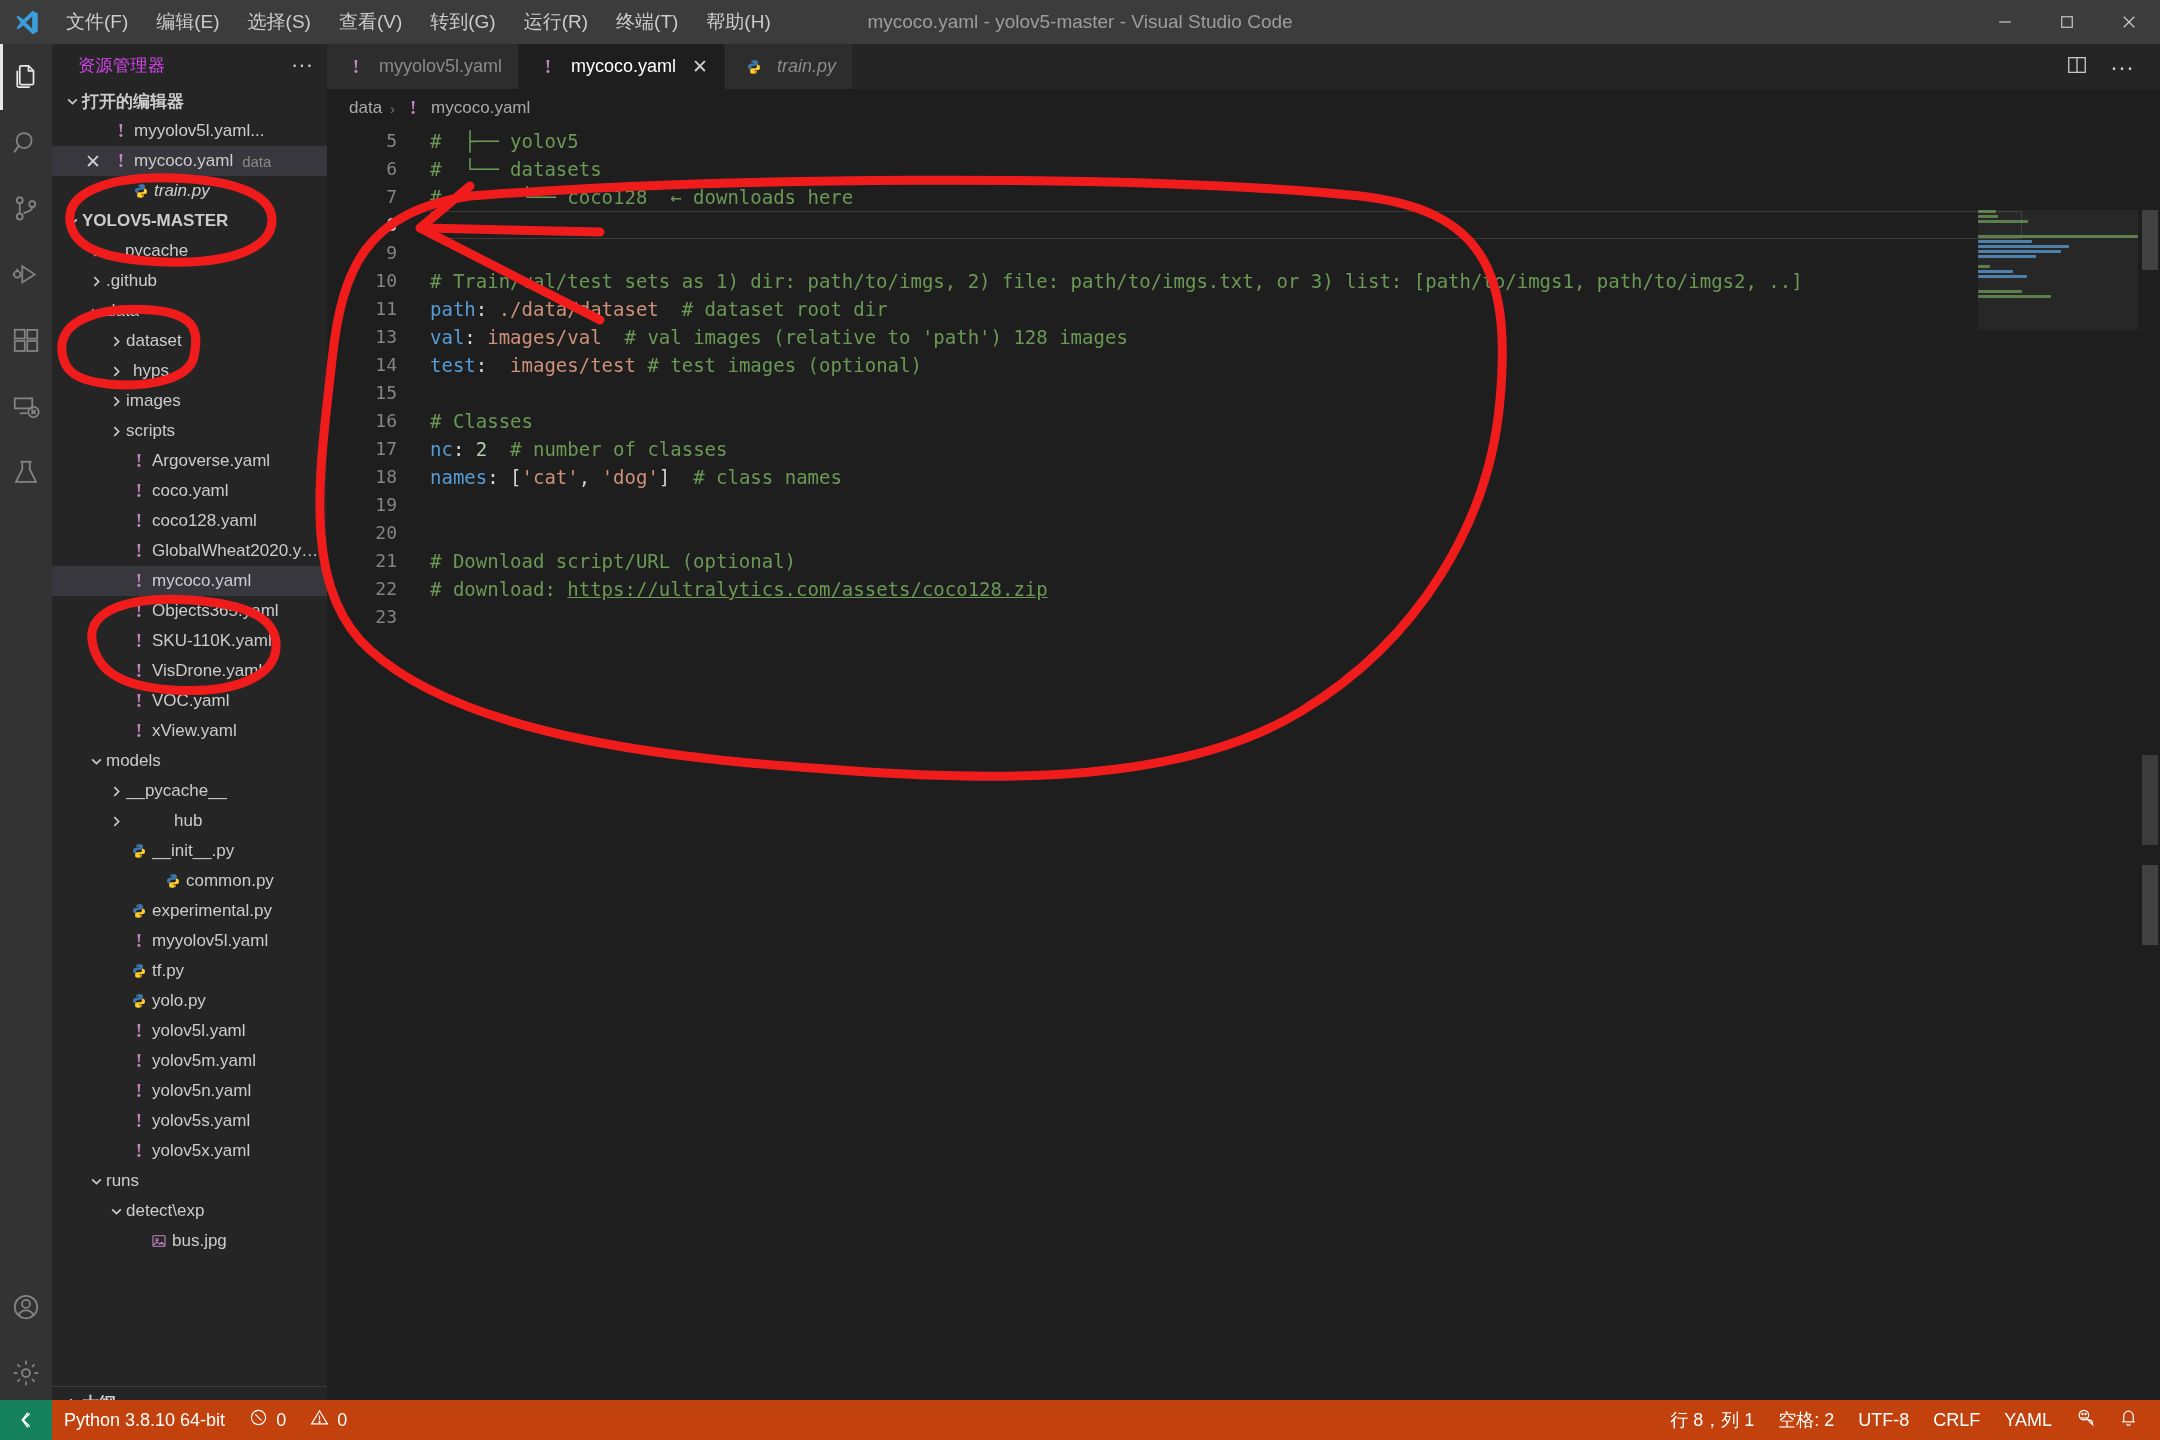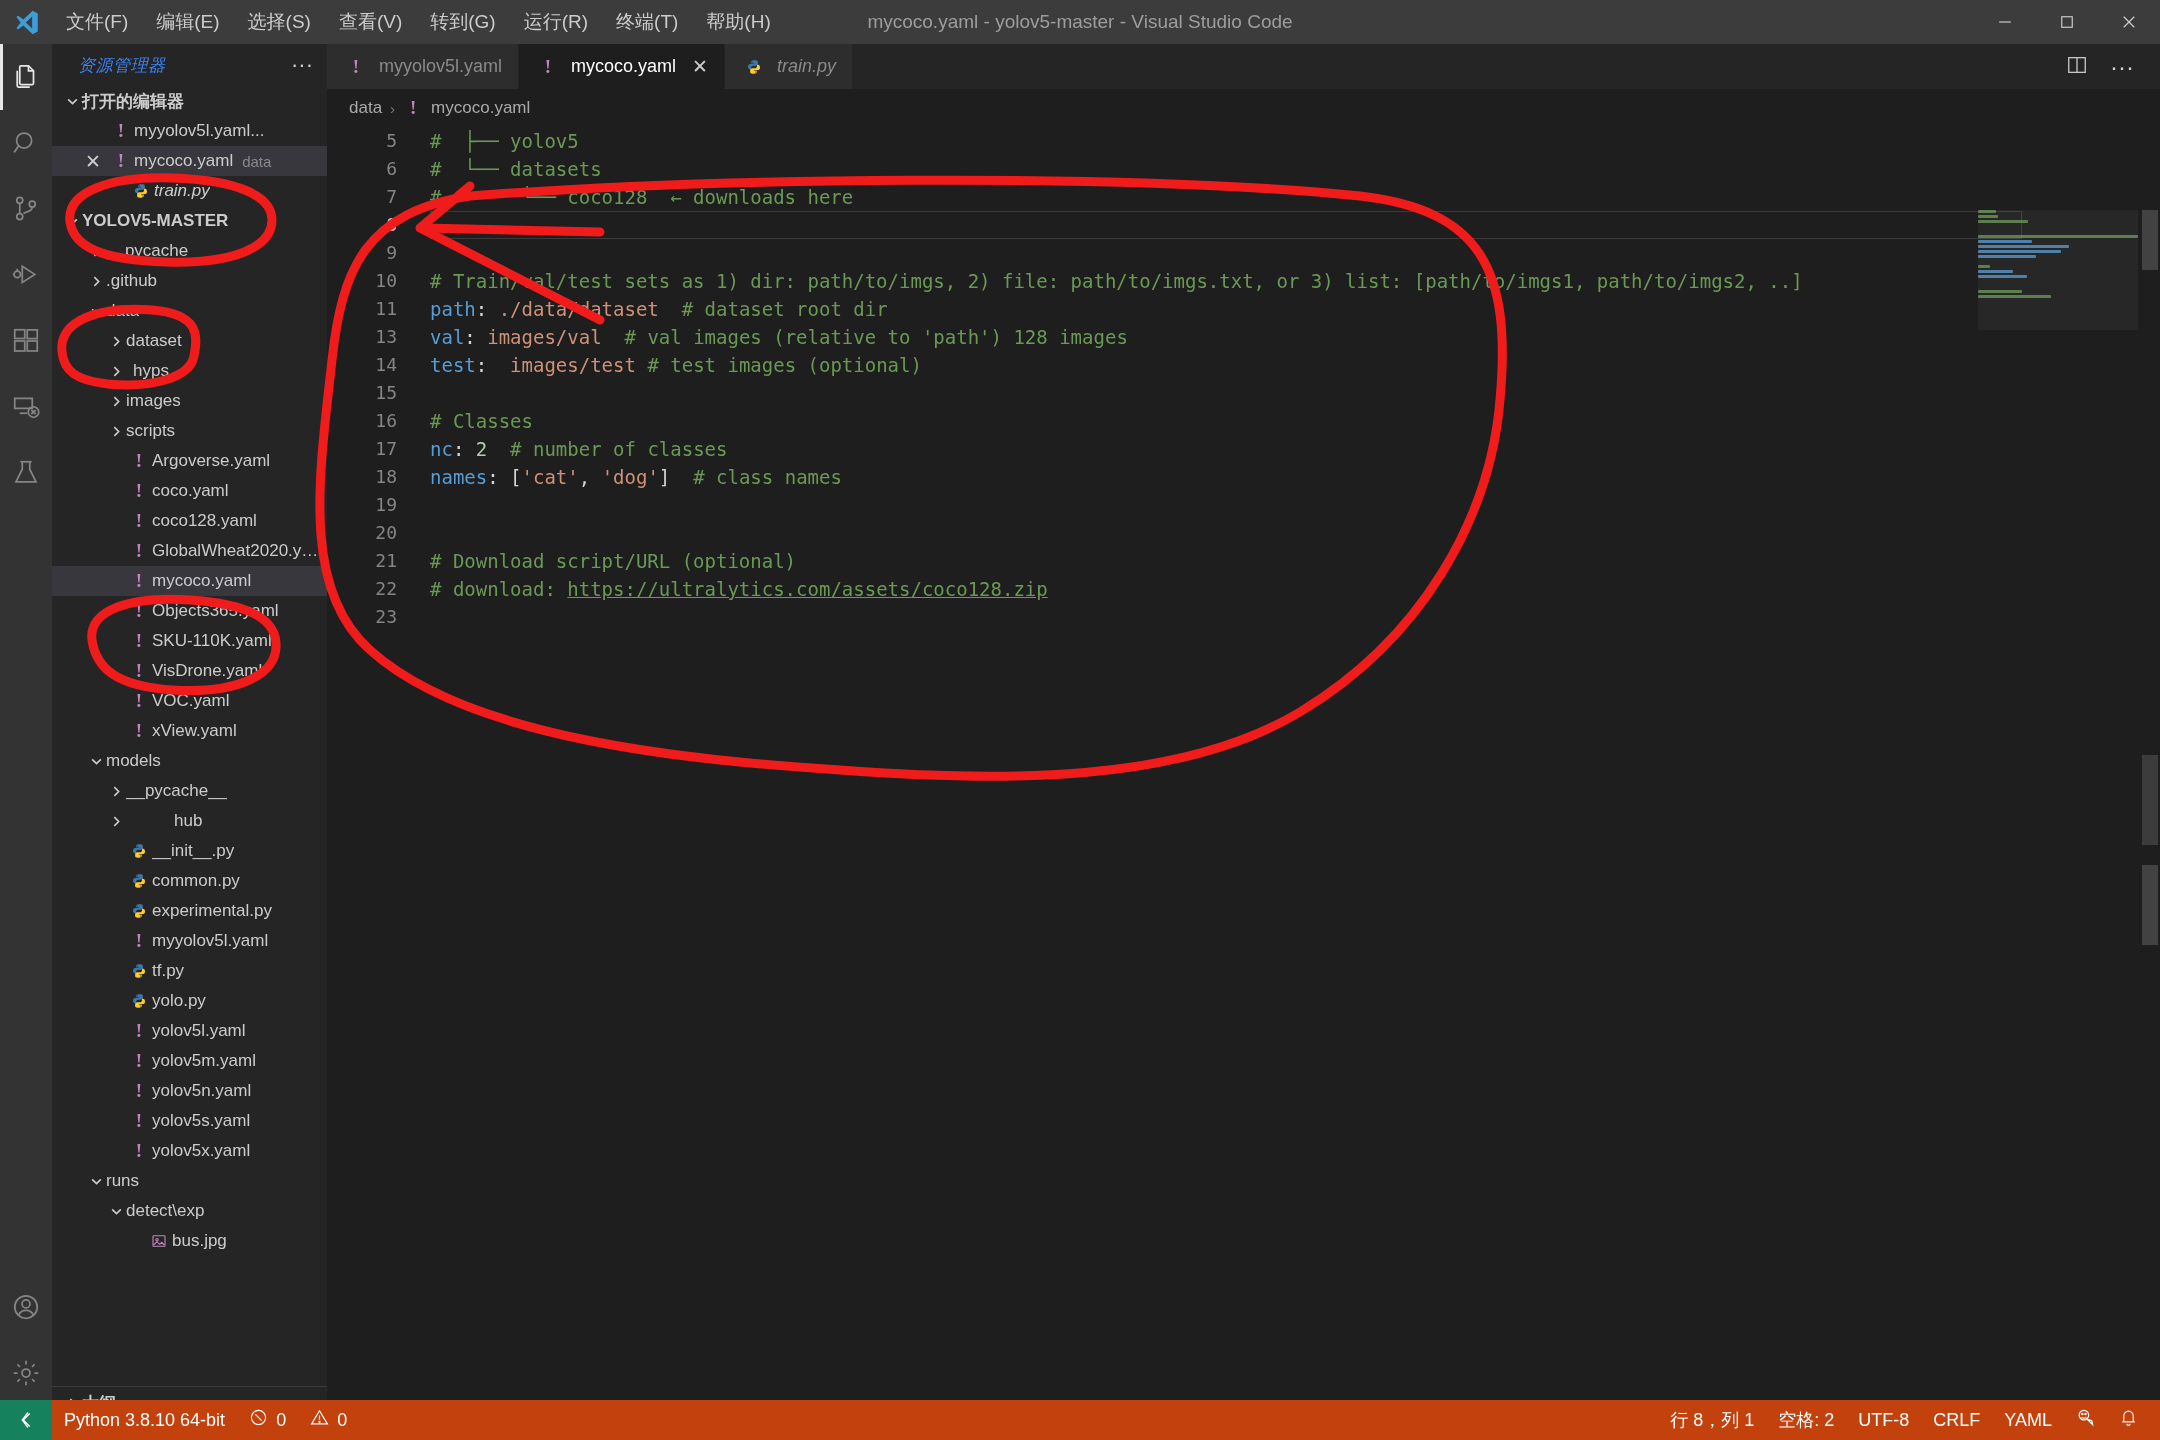--- a/index.html
+++ b/index.html
@@ -49,21 +49,21 @@
 
   
   .sidebar {
     position:absolute; left:52px; top:44px; width:275px; height:1376px;
     background:#252526; overflow:hidden;
   }
   .sb-header {
     height:42px; display:flex; align-items:center; justify-content:space-between;
     padding:0 14px 0 26px;
   }
-  .sb-title { color:#3b82f6; font-size:17px; letter-spacing:0.5px;font-style:italic; }
+  .sb-title { color:#d946ef; font-size:17px; letter-spacing:0.5px; }
   .sb-dots { color:#cccccc; font-size:22px; line-height:10px; }
 
   .sb-section-head {
     height:30px; display:flex; align-items:center; padding-left:10px;
     color:#cccccc; font-size:17px; font-weight:bold;
   }
   .chev { width:20px; display:inline-flex; justify-content:center; align-items:center; color:#cccccc; flex:0 0 20px;}
   .chev svg { width:13px; height:13px; }
 
   .tree-row {
@@ -467,21 +467,21 @@
       <div class="tree-row" style="padding-left: 54px;">
         <span class="chev"></span>
         <span class="ficon">
           <svg viewBox="0 0 24 24">
             <path fill="#3c78aa" d="M11.9 2c-2.4 0-4 .9-4 2.6v2.1h4.2v.7H6.3C4.4 7.4 3 8.6 3 11.4c0 2.6 1.2 4 3 4h1.5v-2.1c0-1.9 1.6-3.3 3.5-3.3h3.9c1.6 0 2.9-1.3 2.9-2.9V4.6C17.8 3 16.3 2 14 2h-2.1zm-2 1.6c.5 0 .8.4.8.9s-.3.8-.8.8-.8-.3-.8-.8.3-.9.8-.9z"></path>
             <path fill="#ffca2b" d="M12.1 22c2.4 0 4-.9 4-2.6v-2.1h-4.2v-.7h5.8c1.9 0 3.3-1.2 3.3-4 0-2.6-1.2-4-3-4h-1.5v2.1c0 1.9-1.6 3.3-3.5 3.3H9.1c-1.6 0-2.9 1.3-2.9 2.9v2.5C6.2 21 7.7 22 10 22h2.1zm2-1.6c-.5 0-.8-.4-.8-.9s.3-.8.8-.8.8.3.8.8-.3.9-.8.9z"></path>
           </svg>
         </span>
         <span class="lbl">__init__.py</span>
       </div>
-      <div class="tree-row" style="padding-left: 54px;">
+      <div class="tree-row" style="padding-left: 54px; margin-left: 34px;">
         <span class="chev"></span>
         <span class="ficon">
           <svg viewBox="0 0 24 24">
             <path fill="#3c78aa" d="M11.9 2c-2.4 0-4 .9-4 2.6v2.1h4.2v.7H6.3C4.4 7.4 3 8.6 3 11.4c0 2.6 1.2 4 3 4h1.5v-2.1c0-1.9 1.6-3.3 3.5-3.3h3.9c1.6 0 2.9-1.3 2.9-2.9V4.6C17.8 3 16.3 2 14 2h-2.1zm-2 1.6c.5 0 .8.4.8.9s-.3.8-.8.8-.8-.3-.8-.8.3-.9.8-.9z"></path>
             <path fill="#ffca2b" d="M12.1 22c2.4 0 4-.9 4-2.6v-2.1h-4.2v-.7h5.8c1.9 0 3.3-1.2 3.3-4 0-2.6-1.2-4-3-4h-1.5v2.1c0 1.9-1.6 3.3-3.5 3.3H9.1c-1.6 0-2.9 1.3-2.9 2.9v2.5C6.2 21 7.7 22 10 22h2.1zm2-1.6c-.5 0-.8-.4-.8-.9s.3-.8.8-.8.8.3.8.8-.3.9-.8.9z"></path>
           </svg>
         </span>
         <span class="lbl">common.py</span>
       </div>
       <div class="tree-row" style="padding-left: 54px;">

